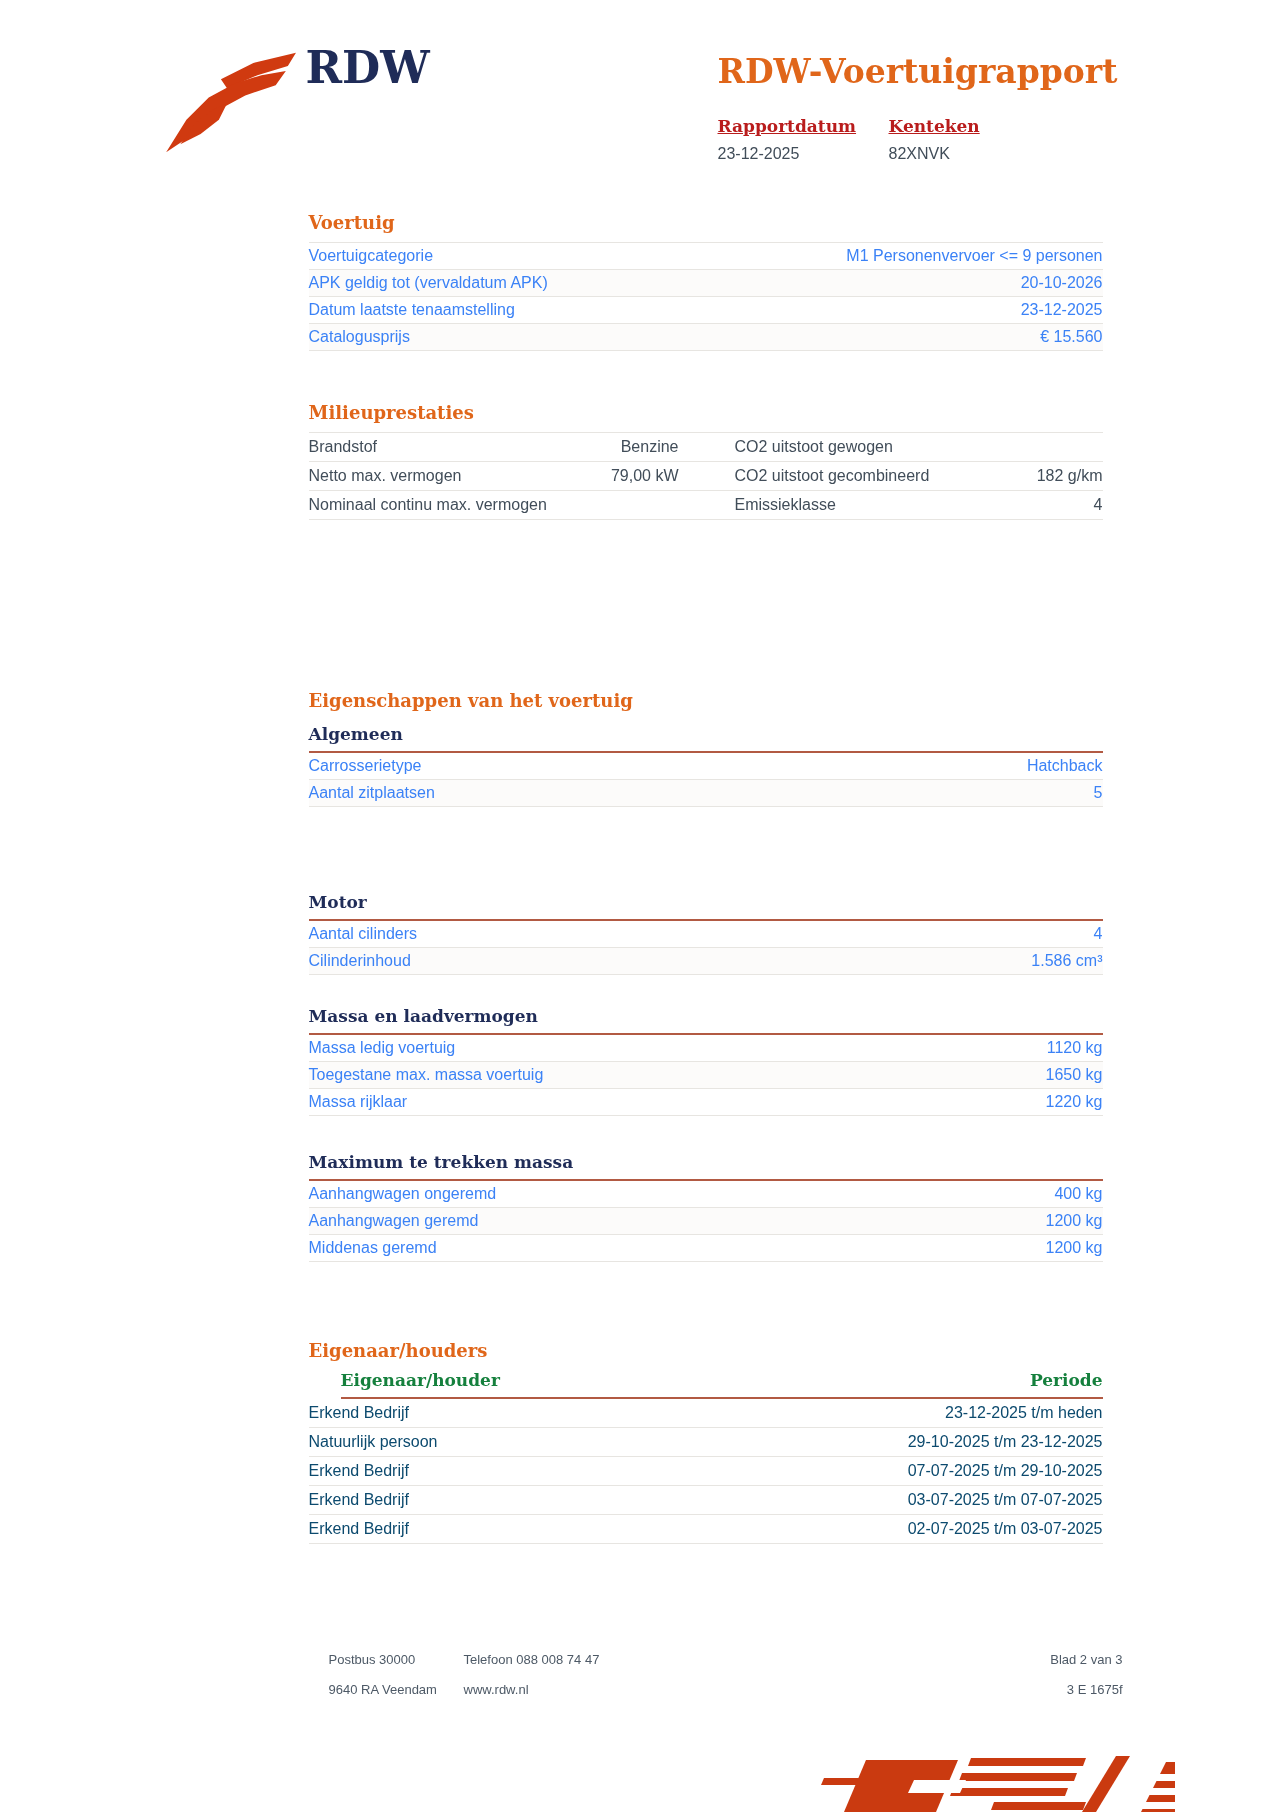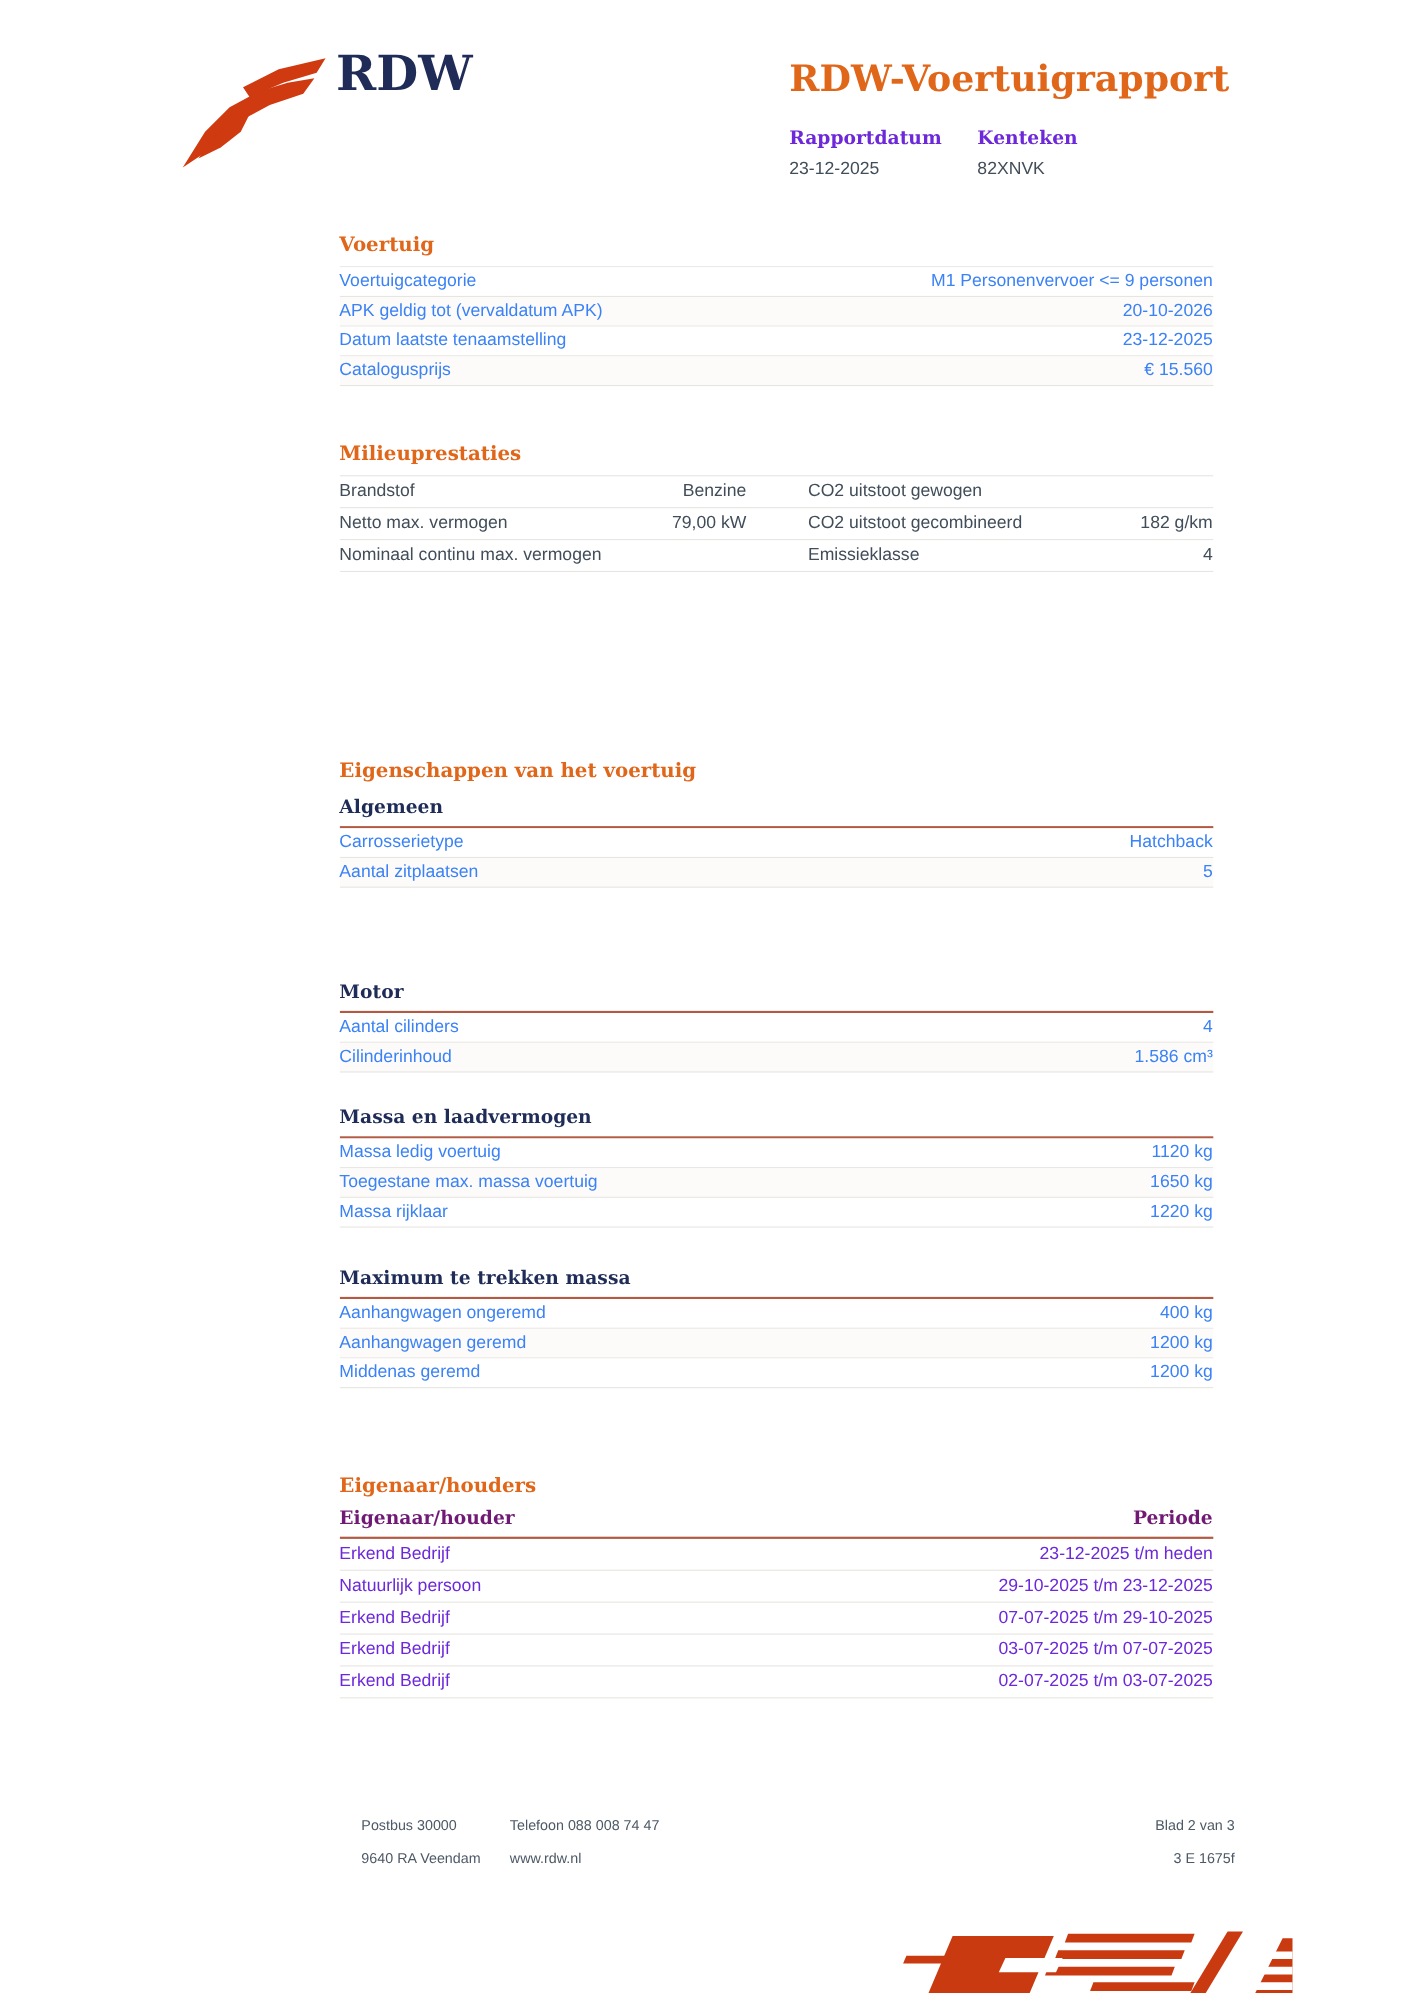--- a/index.html
+++ b/index.html
@@ -17,21 +17,21 @@
     font-family:"DejaVu Serif", serif; font-weight:700;
     font-size:44px; color:#1f2c58; letter-spacing:0px;
   }
   .doc-title {
     position:absolute; left:612px; top:52px;
     font-family:"DejaVu Serif", serif; font-weight:700;
     font-size:33px; color:#e0661a;
   }
   .meta { position:absolute; left:612px; top:116px; display:flex; }
   .meta-col { width:171px; }
-  .meta-label { font-family:"DejaVu Serif", serif; font-weight:700; font-size:17px; color:#6d28d9; }
+  .meta-label { font-family:"DejaVu Serif", serif; font-weight:700; font-size:17px; color:#b91c1c;text-decoration:underline; }
   .meta-value { margin-top:9px; font-size:16px; color:#414d59; }
 
   
   .section { position:absolute; left:203px; width:794px; }
   .section-title {
     font-family:"DejaVu Serif", serif; font-weight:700;
     font-size:18px; color:#e0661a; margin-bottom:9px;
   }
   .sub-title {
     font-family:"DejaVu Serif", serif; font-weight:700;
@@ -52,27 +52,27 @@
     display:grid; grid-template-columns:248px 122px 56px 252px 1fr;
     align-items:center; height:29px; border-bottom:1px solid #e7e5e1;
     font-size:16px; color:#414d59;
   }
   .mrow .val { text-align:right; }
 
   
   .owner-head {
     display:flex; justify-content:space-between; align-items:baseline;
     font-family:"DejaVu Serif", serif; font-weight:700;
-    font-size:17px; color:#701a75;
-    padding-bottom:7px; border-bottom:2px solid #b25a43;
+    font-size:17px; color:#15803d;
+    padding-bottom:7px; border-bottom:2px solid #b25a43;margin-left:32px;
   }
   .orow {
     display:flex; justify-content:space-between; align-items:center;
     height:29px; border-bottom:1px solid #e7e5e1;
-    font-size:16px; color:#6d28d9;
+    font-size:16px; color:#0c4a6e;
   }
 
   
   .footer { position:absolute; left:203px; top:1652px; width:794px; font-size:13px; color:#4d5966;margin-left:20px; }
   .footer-row { display:flex; }
   .footer-row + .footer-row { margin-top:15px; }
   .f-col1 { width:135px; }
   .f-col2 { flex:1; }
   .f-col3 { text-align:right; }
 

